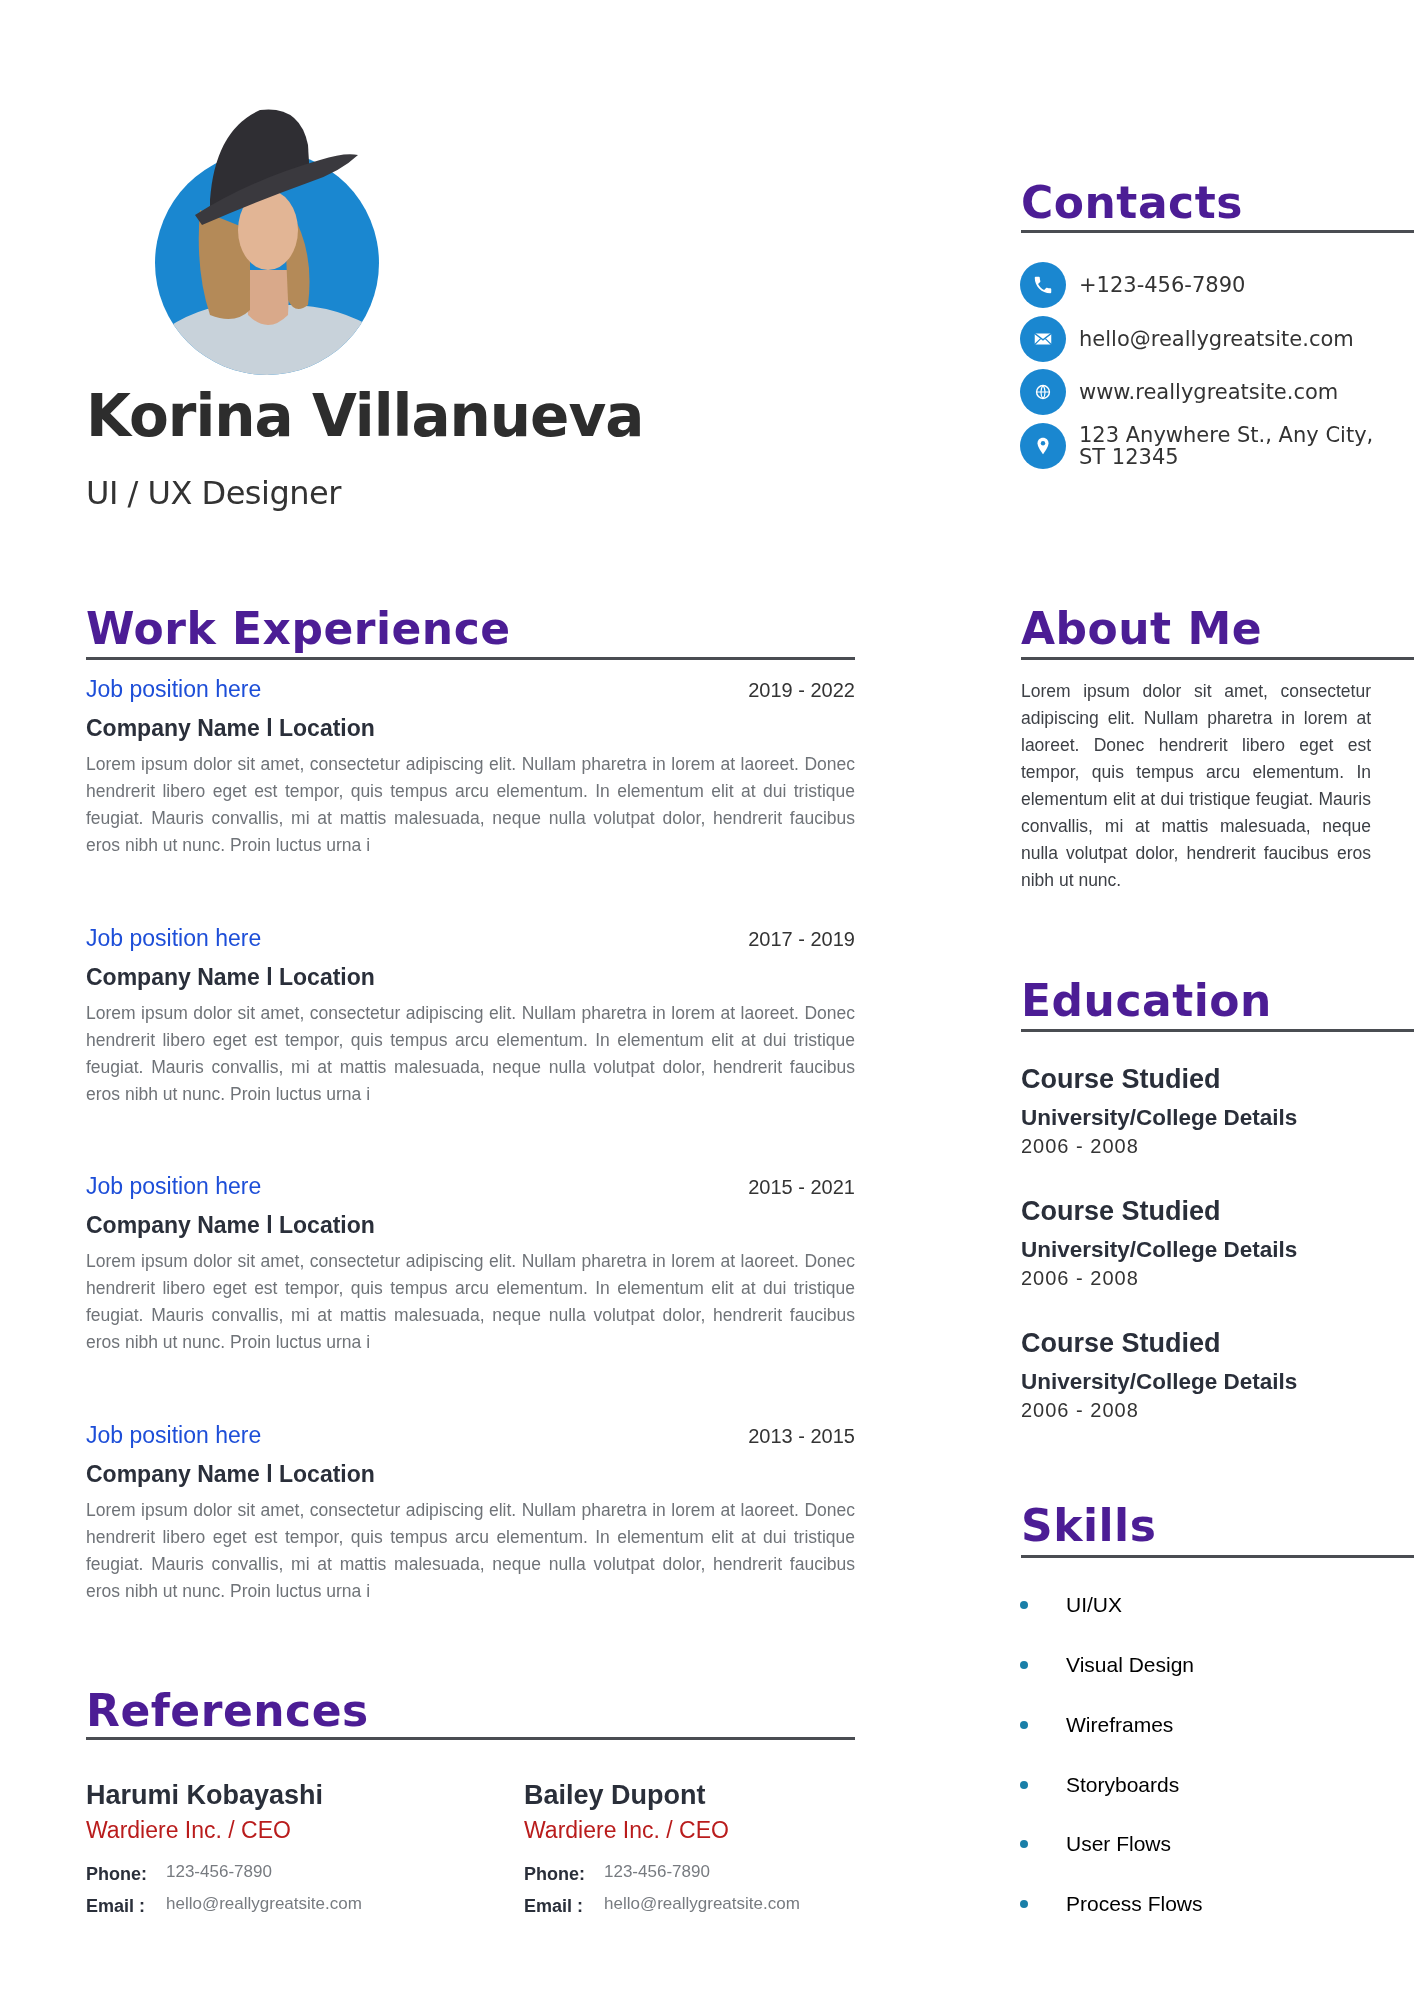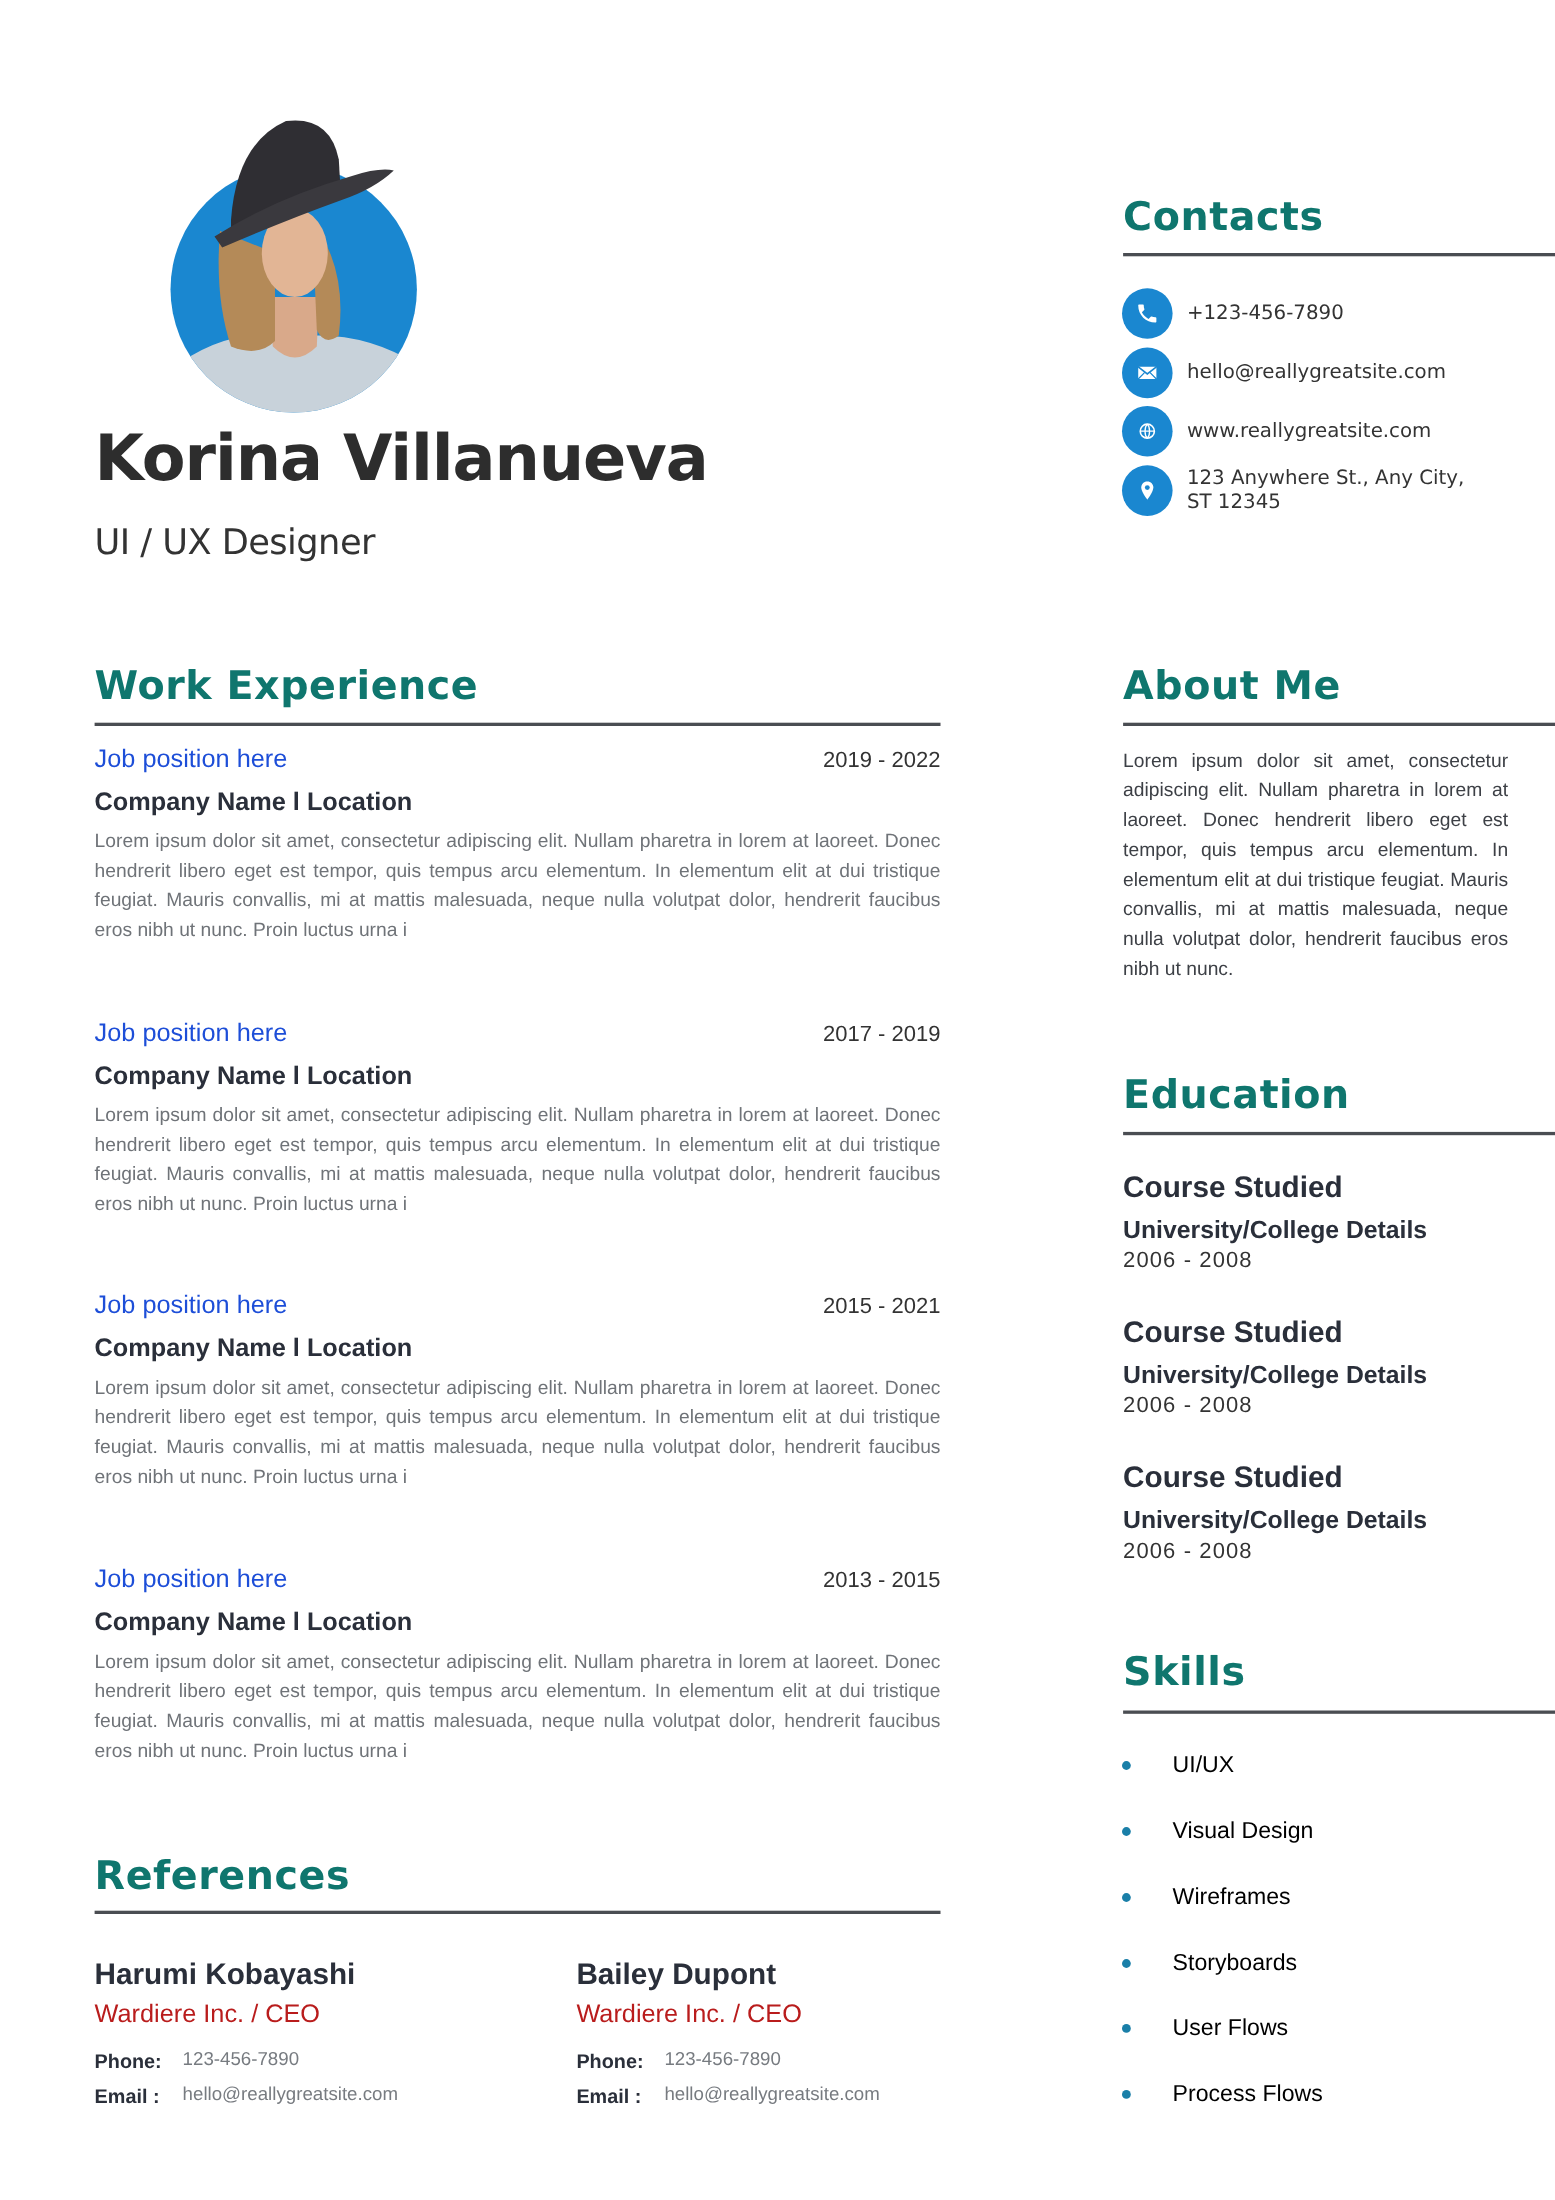--- a/index.html
+++ b/index.html
@@ -8,21 +8,21 @@
 
   .abs { position: absolute; }
 
   
   .photo { left: 140px; top: 100px; width: 250px; height: 280px; }
   .photo svg { width: 100%; height: 100%; display: block; }
 
   .name { left: 86px; top: 382px; font-family: "DejaVu Sans", sans-serif; font-weight: bold; font-size: 58px; letter-spacing: -1px; color: #2d2d2d; white-space: nowrap; }
   .role { left: 86px; top: 474px; font-family: "DejaVu Sans", sans-serif; font-weight: normal; font-size: 32px; color: #333; white-space: nowrap; letter-spacing: -0.5px; }
 
-  .sec-title { font-family: "DejaVu Sans", sans-serif; font-weight: bold; font-size: 36px; color: #0f766e; white-space: nowrap; letter-spacing: 0.5px; }
+  .sec-title { font-family: "DejaVu Sans", sans-serif; font-weight: bold; font-size: 44px; color: #4c1d95; white-space: nowrap; letter-spacing: 0.5px; }
   .rule { height: 3px; background: #4a4d52; }
 
   
   .job { left: 86px; width: 769px; }
   .job-row { display: flex; justify-content: space-between; align-items: baseline; }
   .job-pos { font-size: 23px; color: #1d4ed8; }
   .job-years { font-size: 20px; color: #333; }
   .job-company { font-size: 23px; font-weight: bold; color: #2a2f3a; margin-top: 12px; }
   .job-desc { font-size: 17.5px; color: #6f7378; line-height: 27px; text-align: justify; margin-top: 9px; }
 
@@ -32,21 +32,21 @@
   .ref-title { font-size: 23px; color: #b91c1c; margin-top: 6px; }
   .ref-line { display: flex; font-size: 17px; margin-top: 9px; }
   .ref-line:first-of-type { margin-top: 0; }
   .ref-key { width: 80px; font-weight: bold; font-size: 18px; color: #2a2f3a; padding-top: 2px; }
   .ref-val { color: #777b80; }
 
   
   .contact { left: 1020px; display: flex; align-items: center; }
   .c-icon { width: 46px; height: 46px; border-radius: 50%; background: #1a87d0; display: flex; align-items: center; justify-content: center; flex-shrink: 0; }
   .c-icon svg { width: 22px; height: 22px; }
-  .c-text { margin-left: 13px; font-family: "DejaVu Sans", sans-serif; font-size: 18px; color: #333; line-height: 22px; }
+  .c-text { margin-left: 13px; font-family: "DejaVu Sans", sans-serif; font-size: 21px; color: #333; line-height: 22px; }
 
   .about { left: 1021px; top: 678px; width: 350px; font-size: 17.5px; line-height: 27px; color: #3d4046; text-align: justify; }
 
   .edu { left: 1021px; width: 380px; }
   .edu-course { font-size: 27px; font-weight: bold; color: #2a2f3a; }
   .edu-uni { font-size: 22.5px; font-weight: bold; color: #2a2f3a; margin-top: 10px; }
   .edu-years { font-size: 20px; color: #333; margin-top: 4px; letter-spacing: 1px; }
 
   .skill { left: 1020px; display: flex; align-items: center; }
   .bullet { width: 8px; height: 8px; border-radius: 50%; background: #1a7fa8; }

